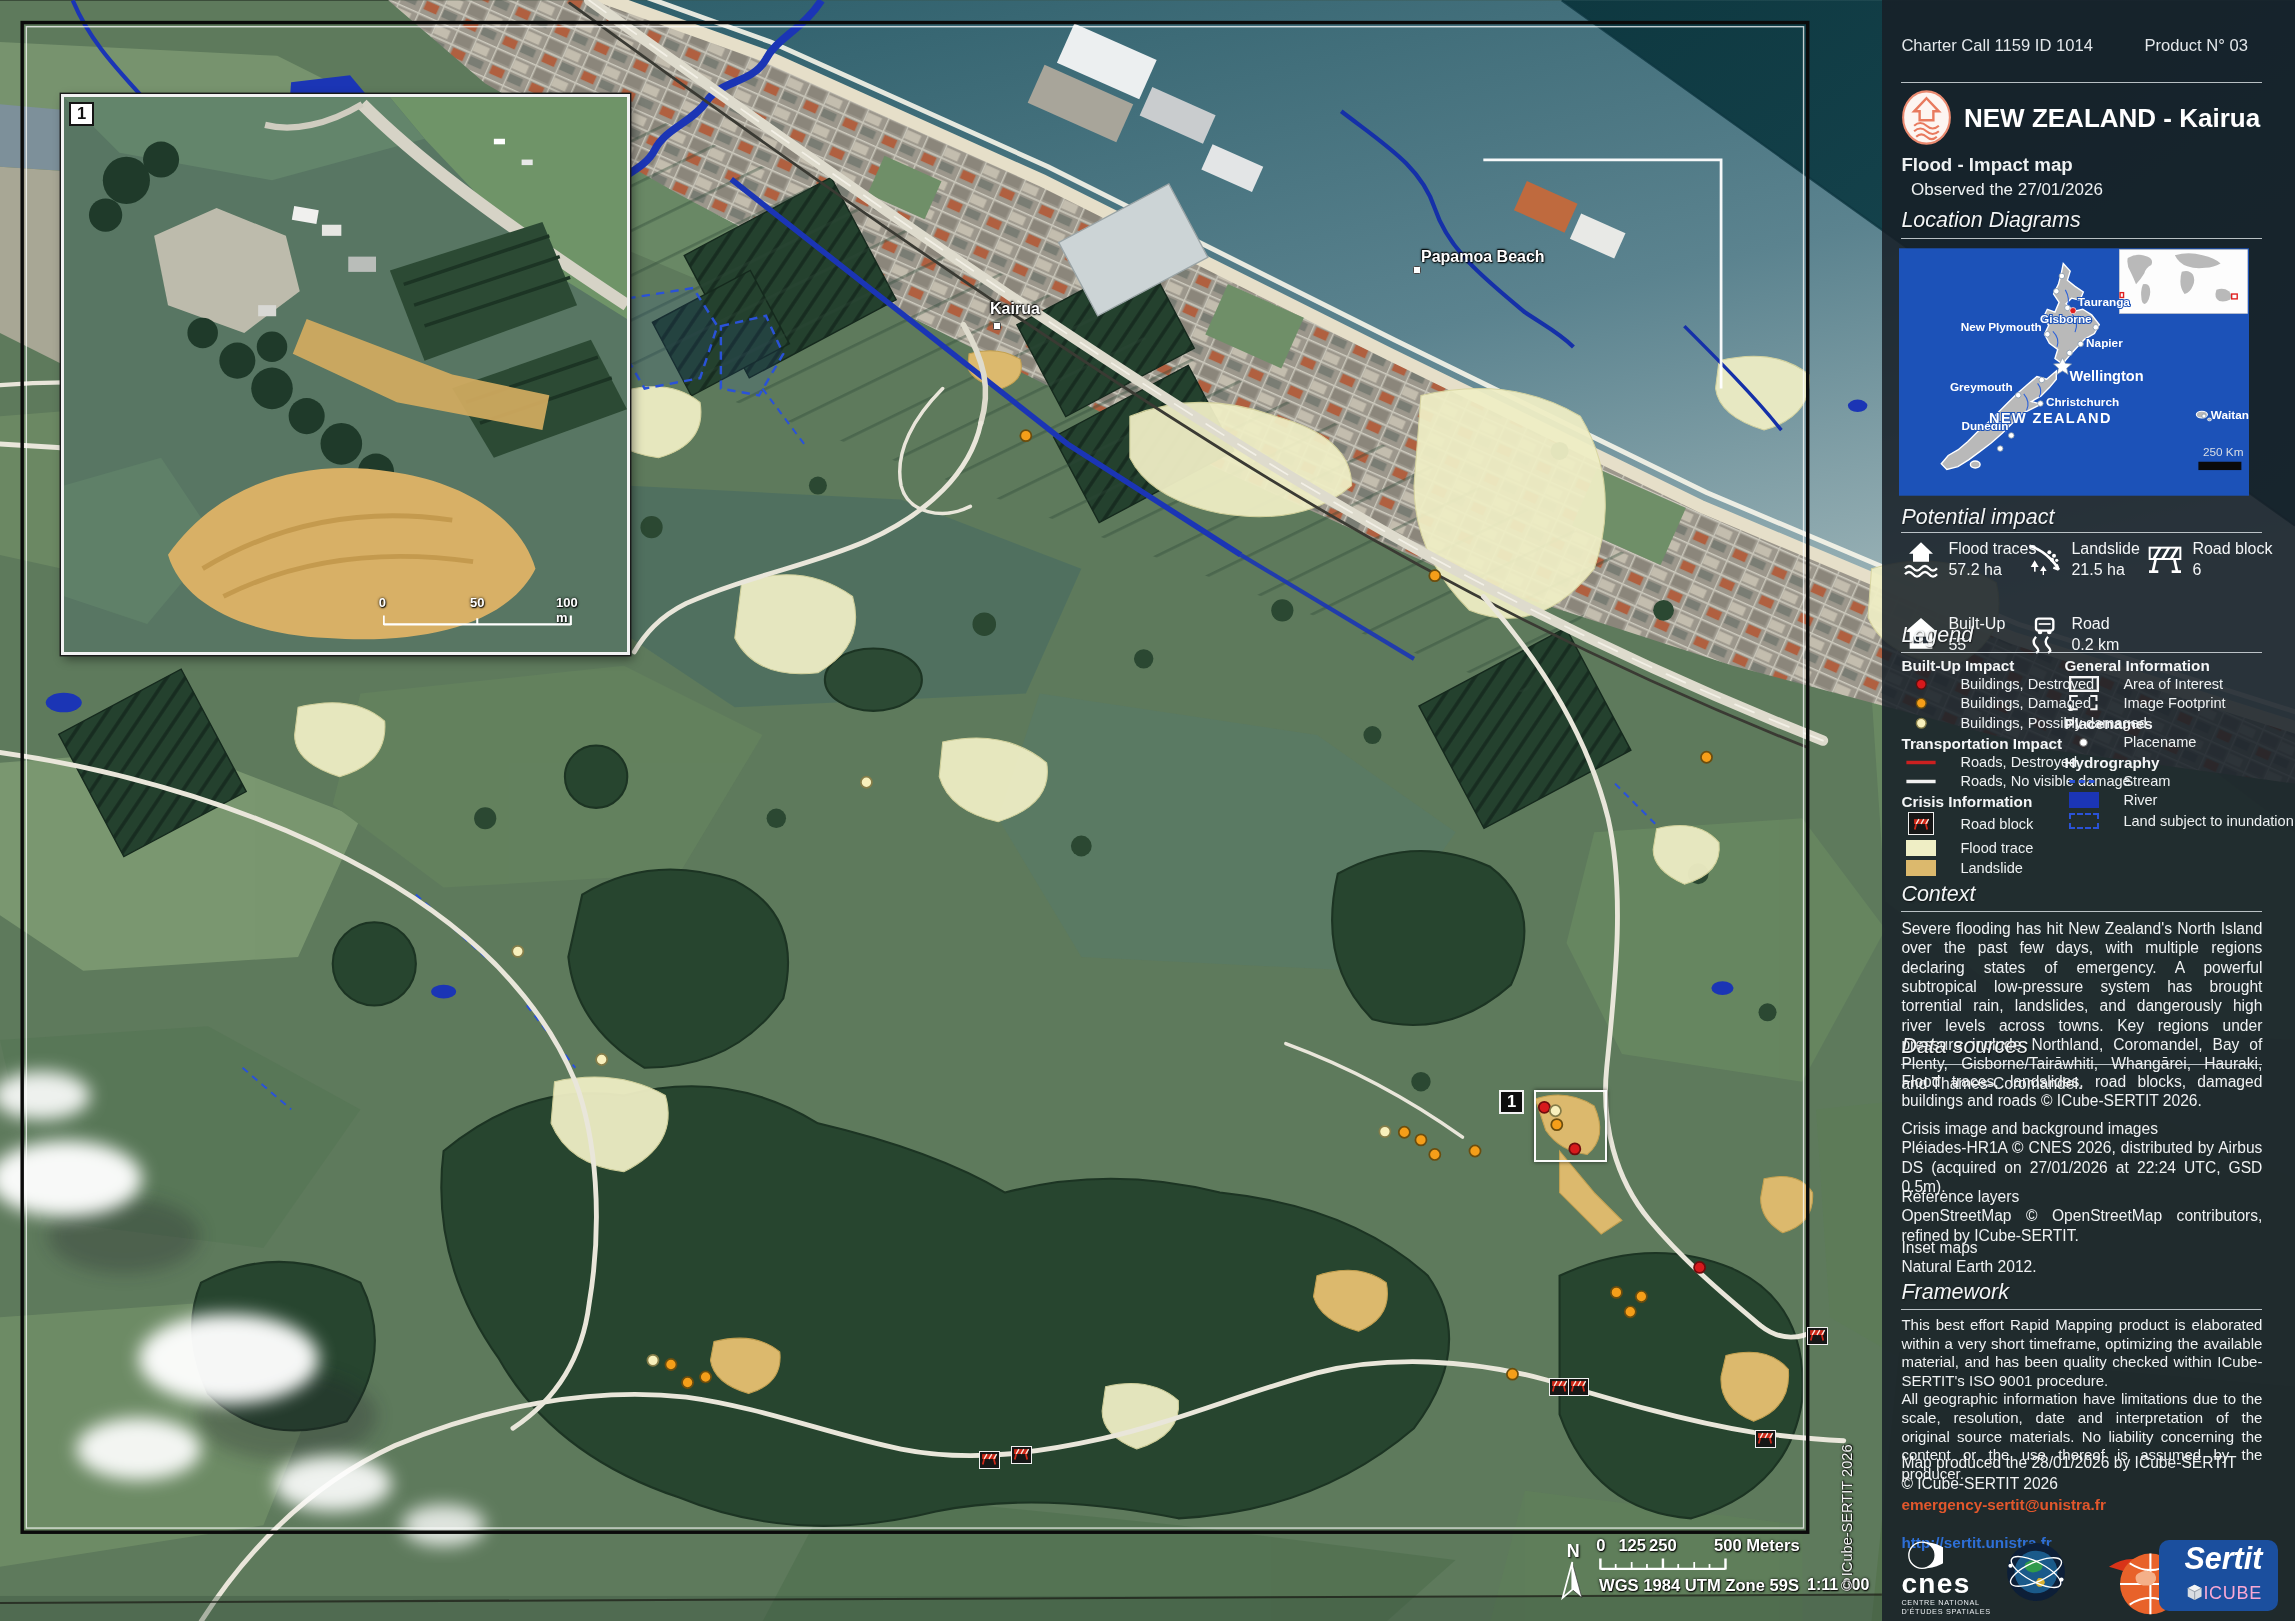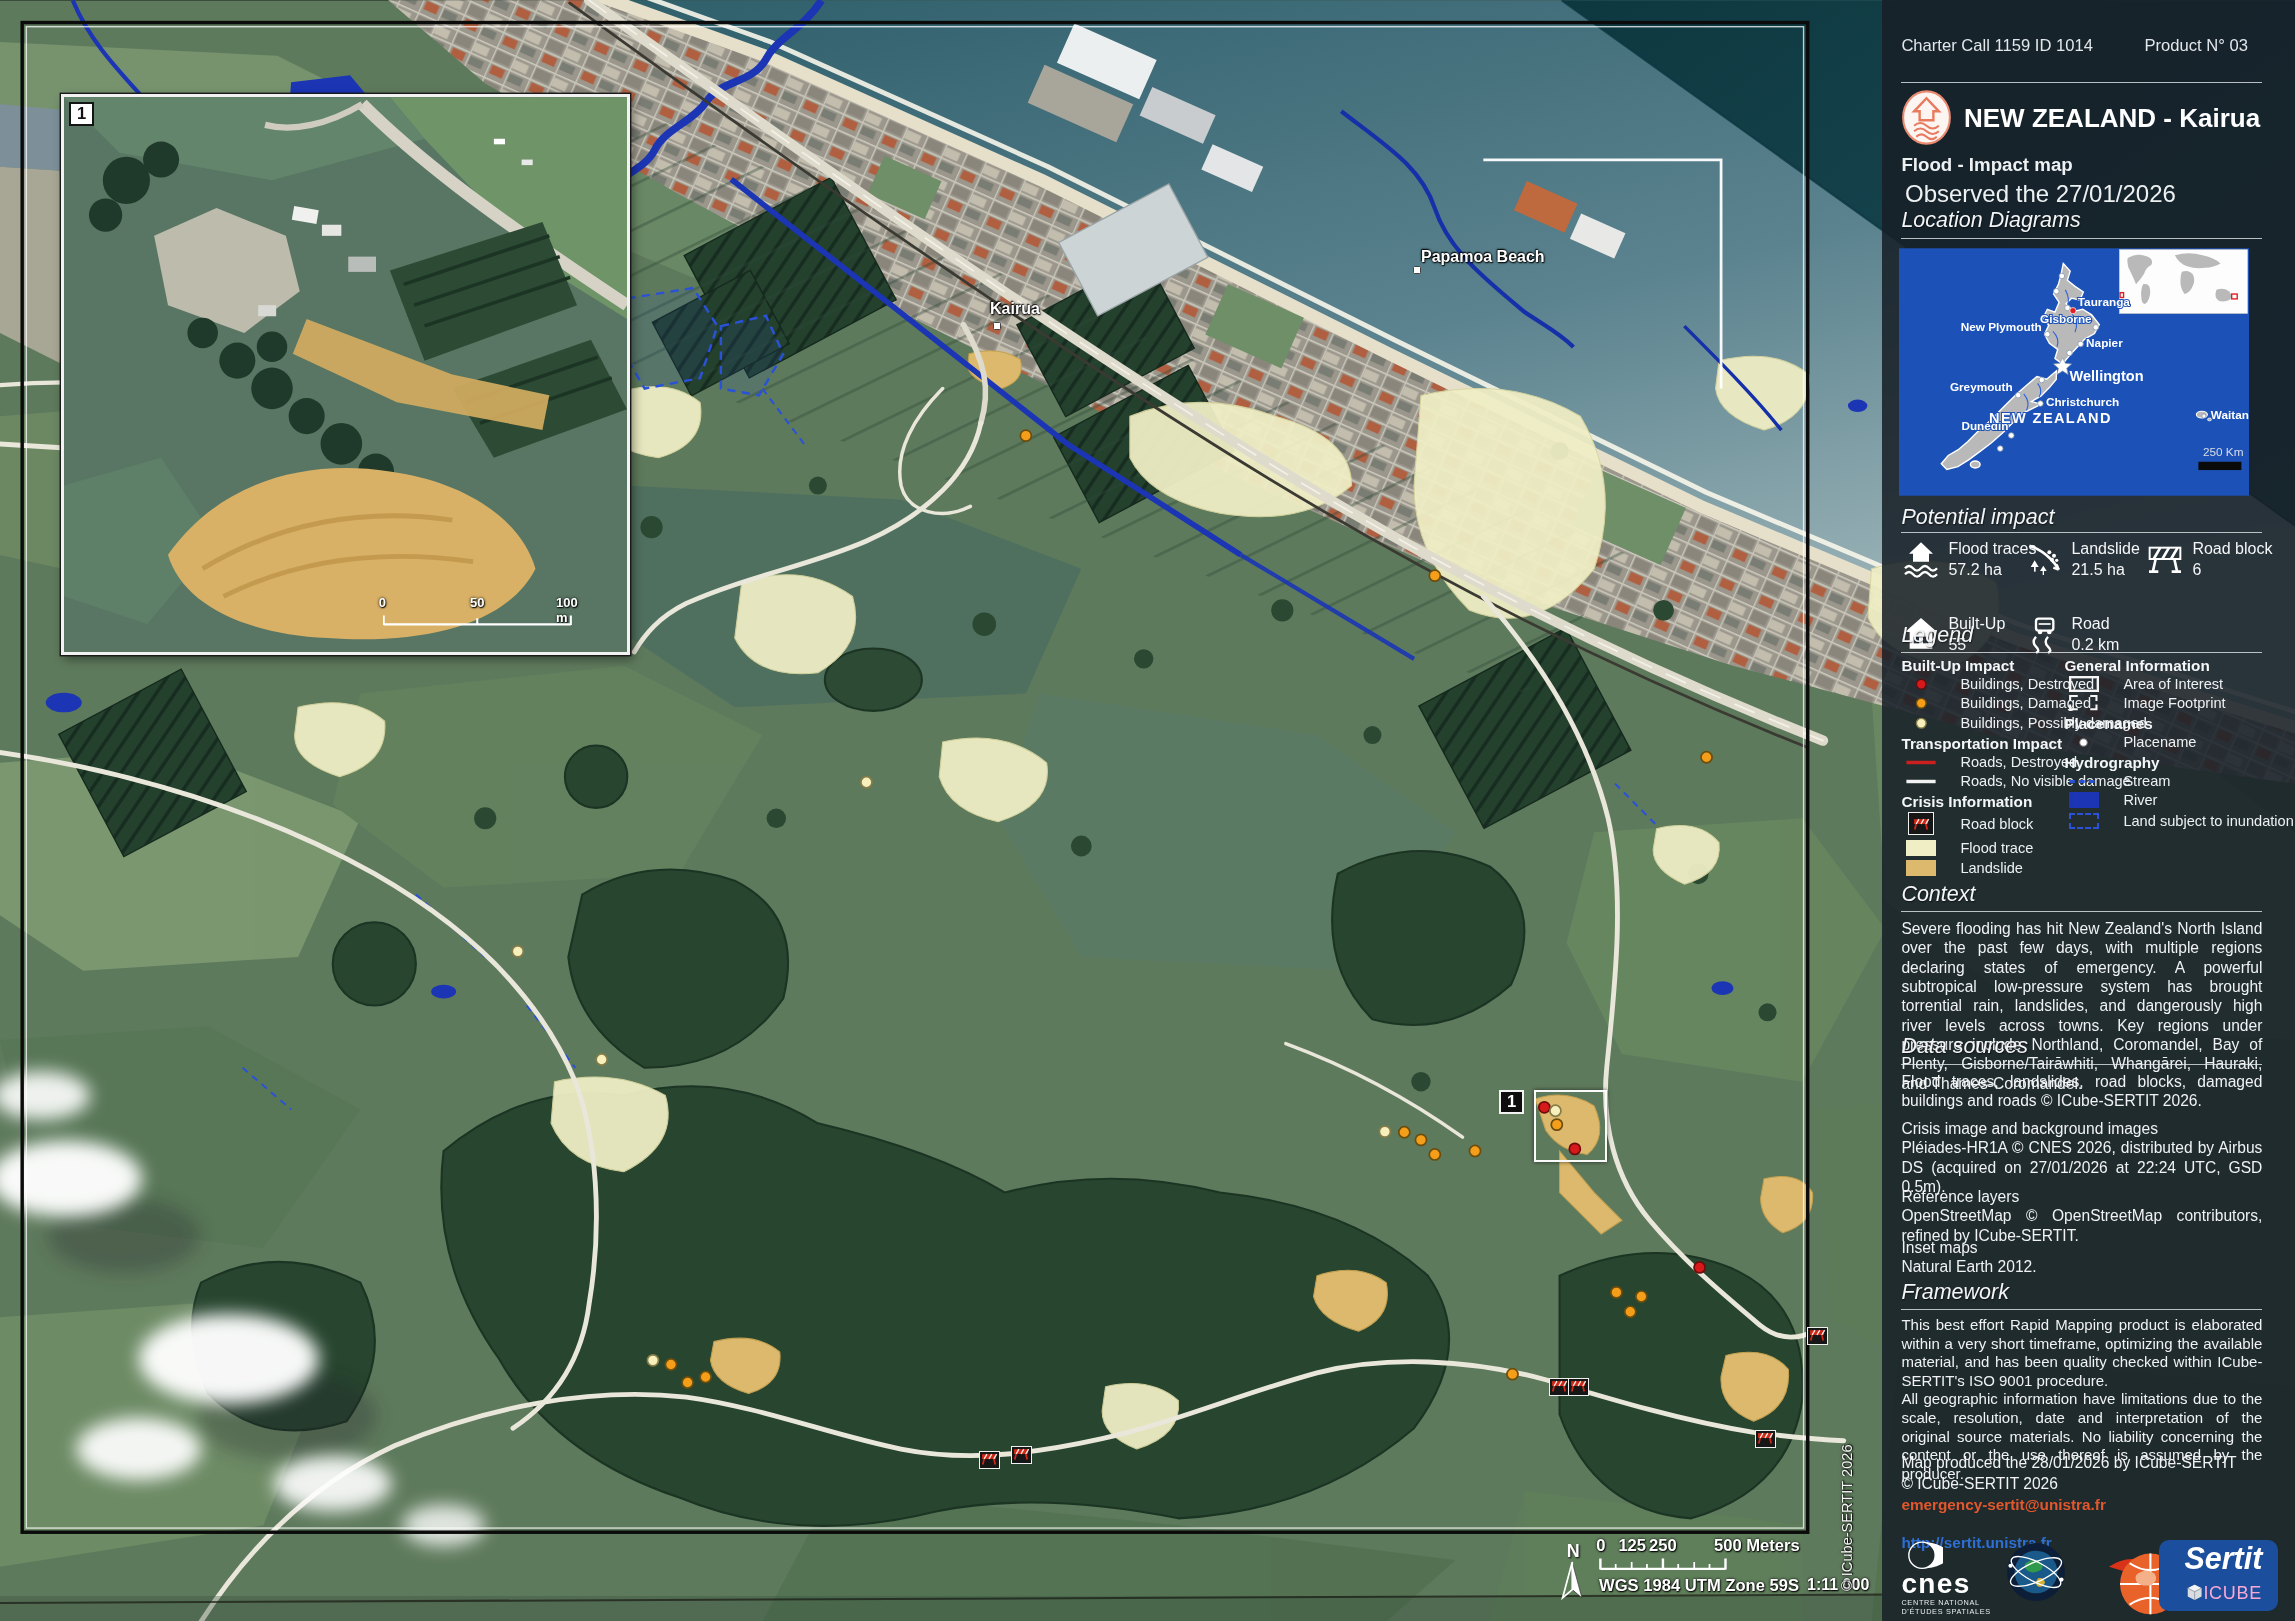--- a/index.html
+++ b/index.html
@@ -417,21 +417,21 @@
     </div>
     <div class="rule" style="top:82px"></div>
 
     <svg class="abs" style="left:18px;top:90px" width="53" height="55" viewBox="0 0 76 80">
       <ellipse cx="38" cy="40" rx="34" ry="38" fill="#fdf5f1" stroke="#ea8a70" stroke-width="3"></ellipse>
       <path d="M38,12 L56,31 H48 V44 H28 V31 H20 Z" fill="none" stroke="#e87a5e" stroke-width="3.5"></path>
       <path d="M20,52 q9,-8 18,0 q9,8 18,0 M20,60 q9,-8 18,0 q9,8 18,0 M23,68 q7.5,-7 15,0 q7.5,7 15,0" stroke="#e87a5e" stroke-width="3" fill="none"></path>
     </svg>
     <div class="abs" style="left:82px;top:103px;font-size:26px;font-weight:bold;color:#fff">NEW ZEALAND - Kairua</div>
     <div class="abs" style="left:19.4px;top:154px;font-size:18.7px;font-weight:bold">Flood - Impact map</div>
-    <div class="abs" style="left:23px;top:180px;font-size:24px">Observed the 27/01/2026</div>
+    <div class="abs" style="left:29px;top:180px;font-size:17px">Observed the 27/01/2026</div>
 
     <div class="sec-h" style="top:208px">Location Diagrams</div>
     <div class="rule" style="top:238px"></div>
     <svg class="abs" style="left:17.3px;top:248px" width="350" height="248" viewBox="0 0 505 357">
       <rect width="505" height="357" fill="#1c52b8"></rect>
 
       <g>
         <rect x="318" y="2" width="185" height="92" fill="#fdfdfd" stroke="#cccccc"></rect>
         <g fill="#b9b9b9">
           <path d="M330,14 q14,-8 28,-2 q10,4 6,12 q-8,4 -10,12 q-6,10 -12,16 q-4,-10 -8,-18 q-6,-10 -4,-20 z"></path>

